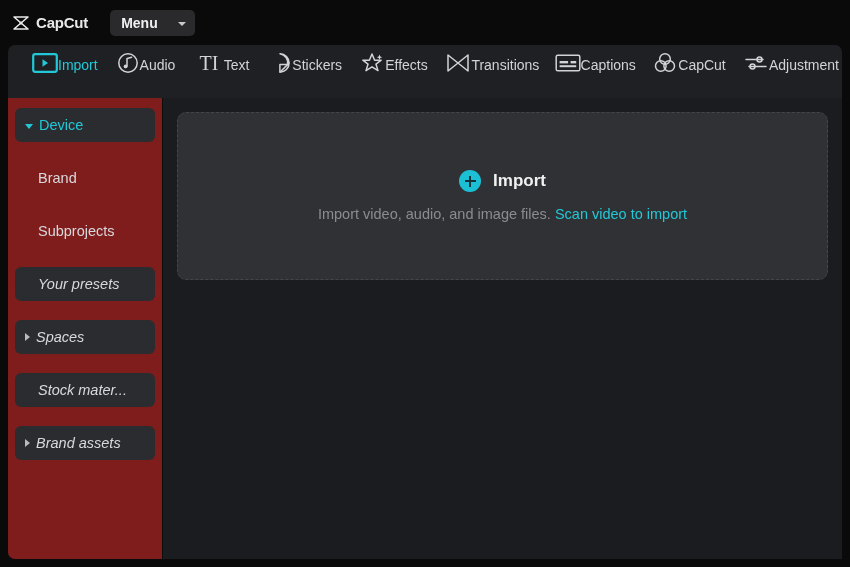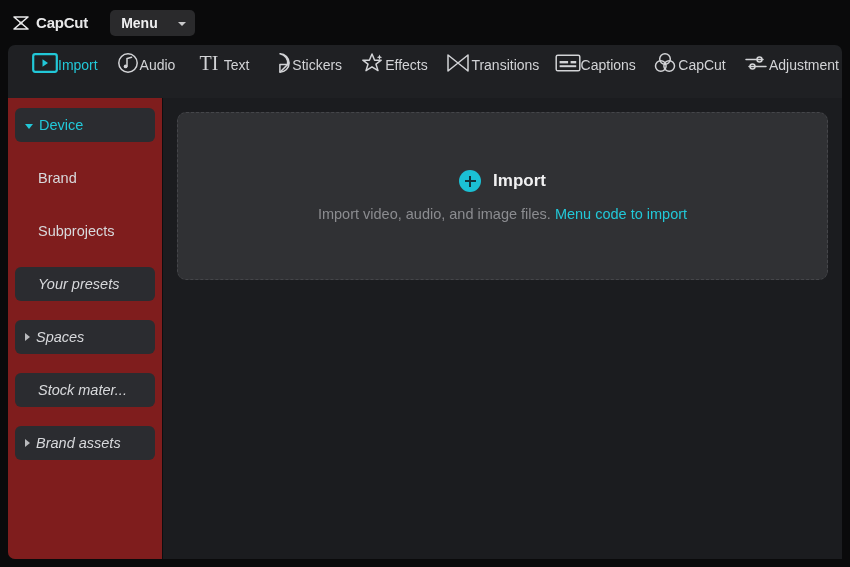--- a/index.html
+++ b/index.html
@@ -319,20 +319,20 @@
     <div class="divider-v"></div>
 
     <div class="main">
       <div class="dropzone">
         <div class="dz-head">
           <span class="plus-circle"></span>
           <span class="dz-title">Import</span>
         </div>
         <div class="dz-sub">
           <span>Import video, audio, and image files.</span>
-          <span class="dz-link">Menu code to import</span>
+          <span class="dz-link">Scan video to import</span>
         </div>
       </div>
     </div>
 
   </div>
 
 </div>
 
 </body></html>

